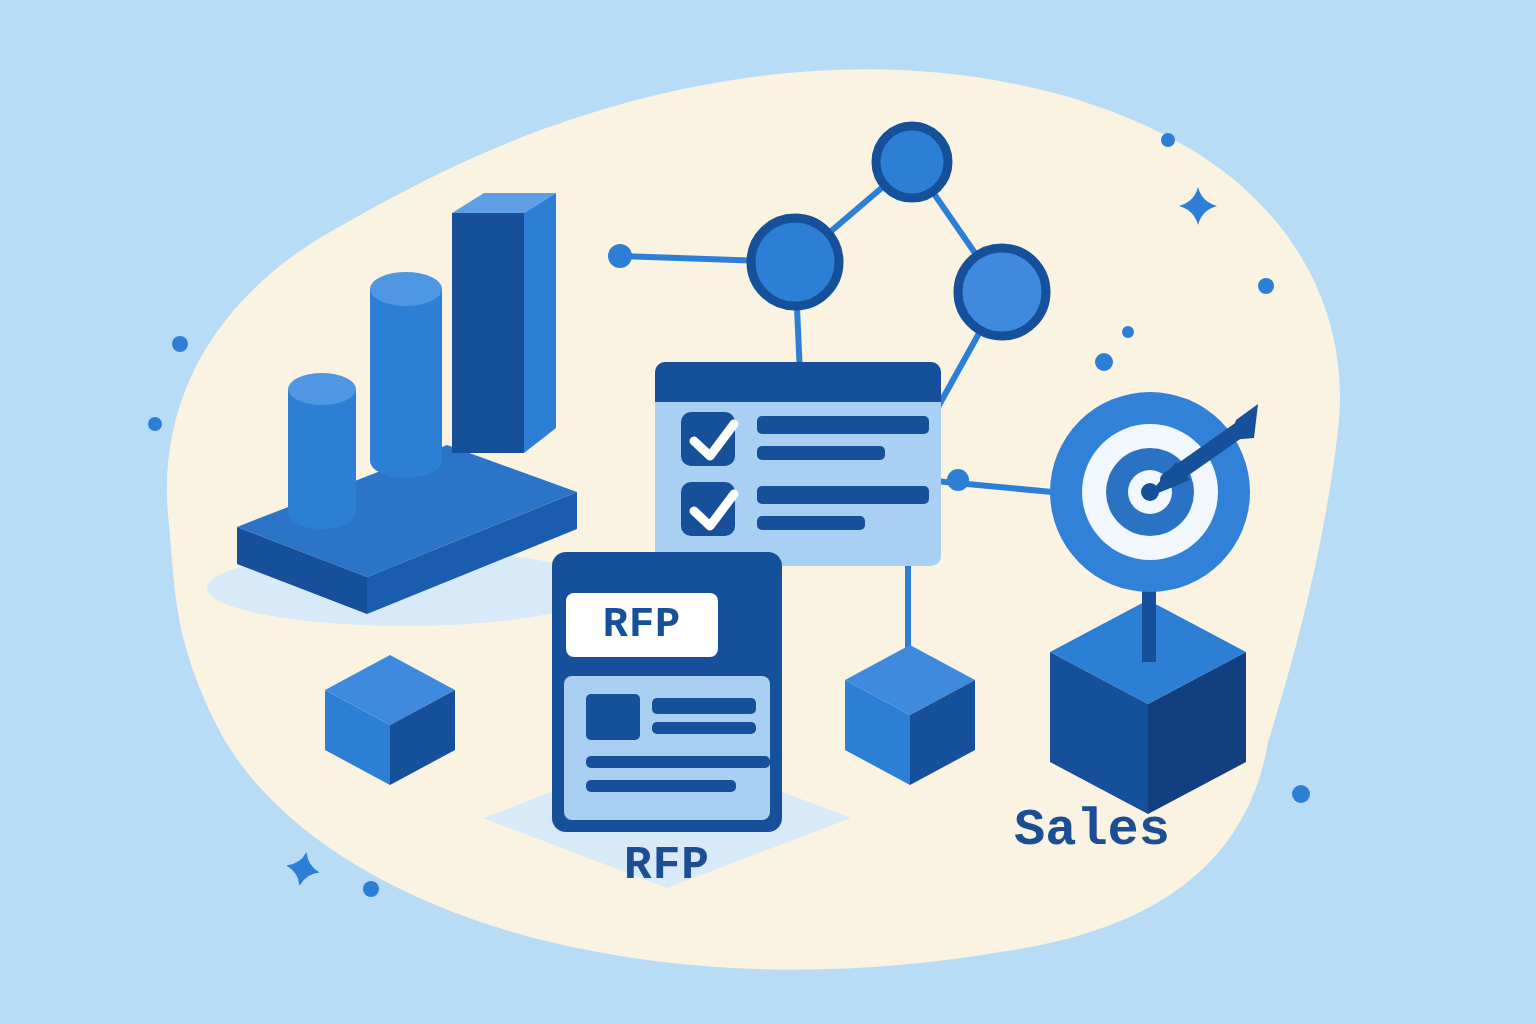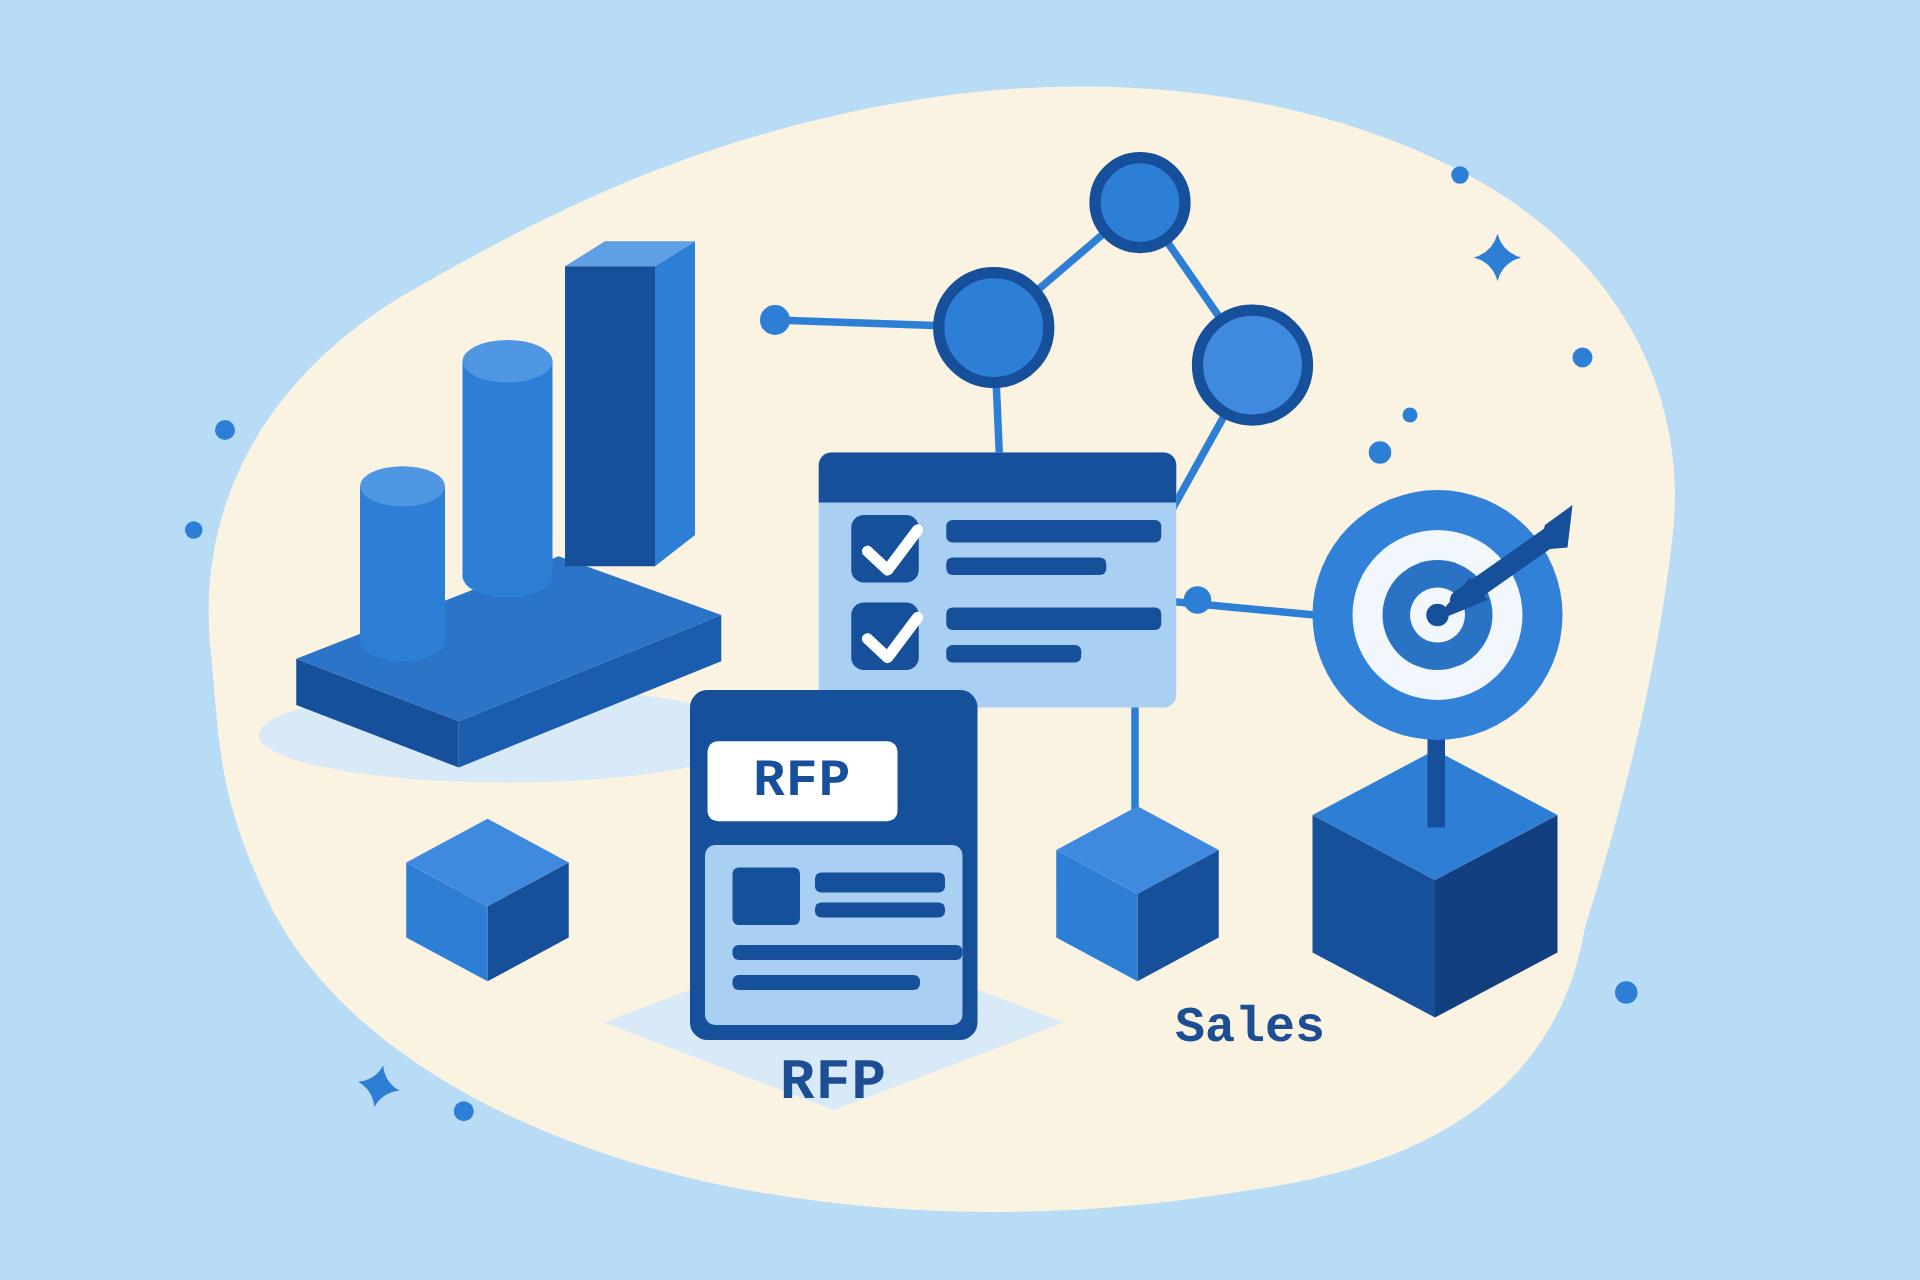--- a/index.html
+++ b/index.html
@@ -16,22 +16,22 @@
     left: 566px; top: 593px; width: 152px; height: 64px;
     background: #ffffff; border-radius: 8px;
     display: flex; align-items: center; justify-content: center;
     font-size: 42px; letter-spacing: 1px; color: #164f9a;
   }
   .doc-caption {
     left: 552px; top: 840px; width: 230px;
     text-align: center; font-size: 46px; letter-spacing: 1px;
   }
   .sales-label {
-    left: 940px; top: 800px; width: 270px;
-    text-align: left; font-size: 40px; line-height: 1.18;
+    left: 900px; top: 800px; width: 270px;
+    text-align: right; font-size: 52px; line-height: 1.18;
   }
 </style>
 </head>
 <body>
 
 <div class="canvas">
 
   <svg width="1536" height="1024" viewBox="0 0 1536 1024">
 
     <rect x="0" y="0" width="1536" height="1024" fill="#b8dcf6"></rect>

